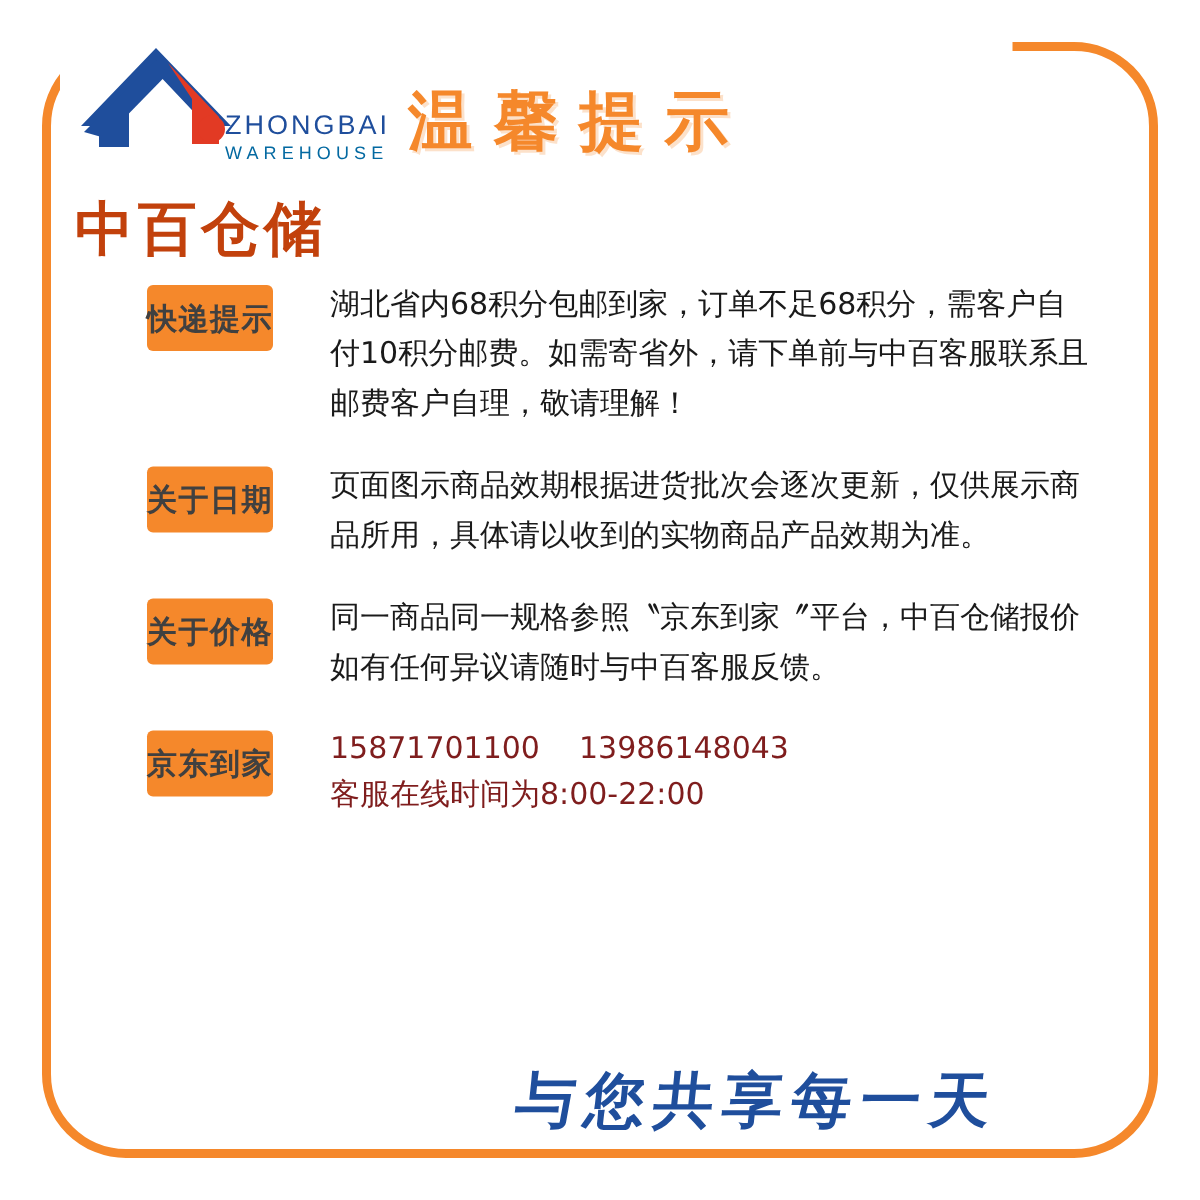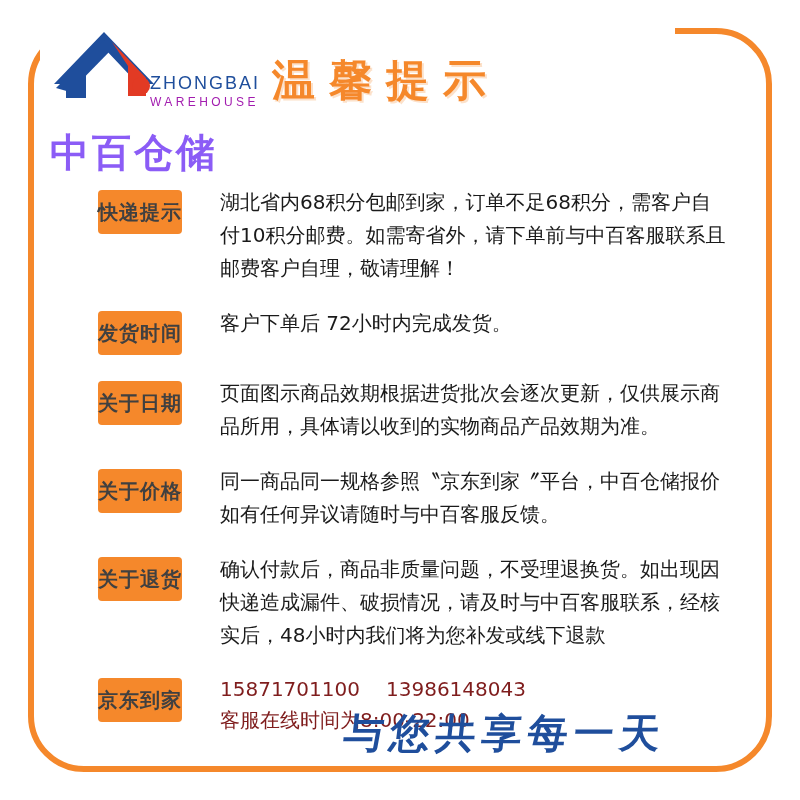--- a/index.html
+++ b/index.html
@@ -75,31 +75,31 @@
     display: block;
     font-size: 18px;
     font-weight: 400;
     color: #1F4E9C;
     line-height: 22px;
   }
   .logo-en .z2 {
     display: block;
     font-size: 12px;
     font-weight: 400;
-    color: #a21caf;
+    color: #0369a1;
     letter-spacing: 3.4px;
     line-height: 16px;
   }
   .logo-cn {
     position: absolute;
     left: 8px;
     top: 104px;
     font-size: 39px;
     font-weight: 700;
-    color: #8b5cf6;
+    color: #c2410c;
     letter-spacing: 3px;
     font-family: "DejaVu Sans", sans-serif;
     white-space: nowrap;
   }
 
   
   .headline {
     position: absolute;
     left: 272px;
     top: 52px;
@@ -203,39 +203,31 @@
 
   <div class="headline">温馨提示</div>
 
   <div class="rows">
 
     <div class="row">
       <div class="tag">快递提示</div>
       <div class="row-text">湖北省内68积分包邮到家，订单不足68积分，需客户自付10积分邮费。如需寄省外，请下单前与中百客服联系且邮费客户自理，敬请理解！</div>
     </div>
 
-    <div class="row">
-      <div class="tag">发货时间</div>
-      <div class="row-text">客户下单后 72小时内完成发货。</div>
-    </div>
 
     <div class="row">
       <div class="tag">关于日期</div>
       <div class="row-text">页面图示商品效期根据进货批次会逐次更新，仅供展示商品所用，具体请以收到的实物商品产品效期为准。</div>
     </div>
 
     <div class="row">
       <div class="tag">关于价格</div>
       <div class="row-text">同一商品同一规格参照〝京东到家〞平台，中百仓储报价如有任何异议请随时与中百客服反馈。</div>
     </div>
 
-    <div class="row">
-      <div class="tag">关于退货</div>
-      <div class="row-text">确认付款后，商品非质量问题，不受理退换货。如出现因快递造成漏件、破损情况，请及时与中百客服联系，经核实后，48小时内我们将为您补发或线下退款</div>
-    </div>
 
     <div class="row">
       <div class="tag">京东到家</div>
       <div class="row-text">
         <div class="row-phones">
           <span>15871701100</span><span class="phone-gap"></span><span>13986148043</span>
         </div>
         <div class="row-phones">客服在线时间为8:00-22:00</div>
       </div>
     </div>

